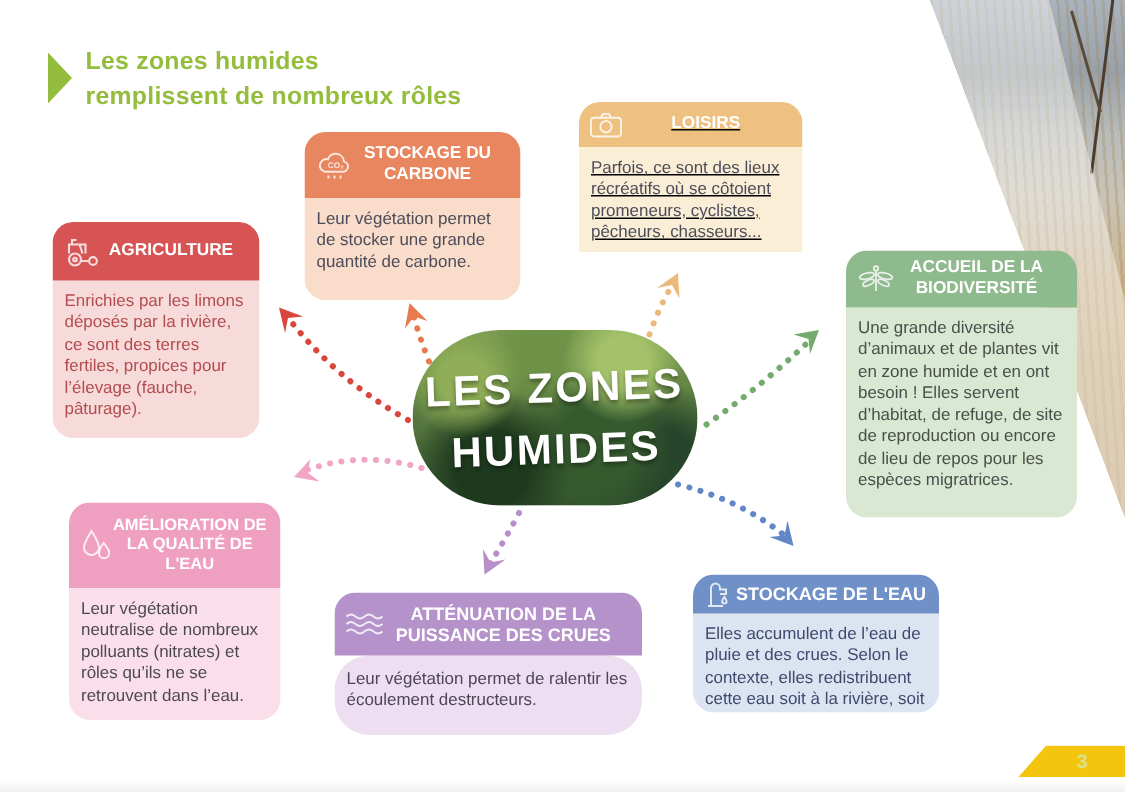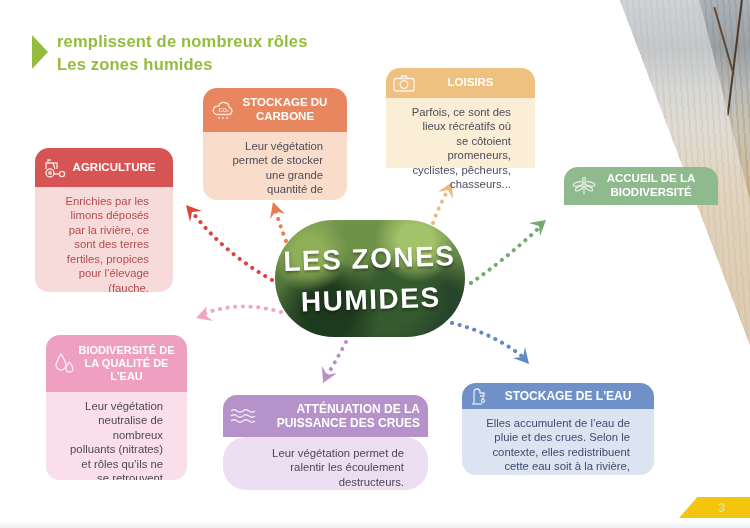--- a/index.html
+++ b/index.html
@@ -37,46 +37,46 @@
   .pill-title{color:#fff;font-weight:800;font-size:28px;line-height:41px;text-align:center;
     letter-spacing:1.5px;transform:rotate(-2deg);text-shadow:0 2px 3px rgba(0,0,0,.38);}
 
   
   .card{position:absolute;border-radius:14px;overflow:hidden;}
   .card-header{position:relative;display:flex;align-items:center;justify-content:center;
     color:#fff;font-weight:bold;text-align:center;}
   .card-icon{position:absolute;left:7px;top:50%;transform:translateY(-50%);opacity:.8;}
   .card-icon svg{display:block;}
   .card-title{font-size:11.5px;line-height:1.18;padding:2px 8px 2px 28px;}
-  .card-body{font-size:11.3px;line-height:1.28;text-align:right;padding:7px 24px;}
+  .card-body{font-size:11.3px;line-height:1.28;text-align:left;padding:7px 8px;}
 
   .card-agriculture{left:35px;top:148px;width:138px;height:144px;}
   .card-agriculture .card-header{background:#d65454;height:39px;}
   .card-agriculture .card-body{background:#f7dada;color:#b34c4c;height:105px;box-sizing:border-box;}
 
   .card-carbone{left:203px;top:88px;width:144px;height:112px;}
   .card-carbone .card-header{background:#e8875f;height:44px;}
   .card-carbone .card-body{background:#f9dcc9;color:#4c4c5a;height:68px;box-sizing:border-box;}
 
-  .card-loisirs{left:386px;top:68px;width:149px;height:128px;}
+  .card-loisirs{left:386px;top:68px;width:149px;height:128px;text-decoration:underline;}
   .card-loisirs .card-header{background:#efc180;height:30px;}
   .card-loisirs .card-body{background:#fbeed6;color:#4c4c5a;height:70px;box-sizing:border-box;}
 
   .card-biodiversite{left:564px;top:167px;width:154px;height:178px;}
   .card-biodiversite .card-header{background:#8fba8d;height:38px;}
   .card-biodiversite .card-body{background:#d9e7d3;color:#47504a;height:140px;box-sizing:border-box;}
 
-  .card-eau{left:462px;top:383px;width:192px;height:92px;}
+  .card-eau{left:462px;top:383px;width:164px;height:92px;}
   .card-eau .card-header{background:#7090c8;height:26px;}
   .card-eau .card-header .card-title{font-size:12px;}
   .card-eau .card-body{background:#dce4f2;color:#3d4a6e;height:66px;box-sizing:border-box;}
 
   .card-crues{left:223px;top:395px;width:205px;height:95px;}
   .card-crues .card-header{background:#b692ca;height:42px;}
-  .card-crues .card-header .card-title{font-size:12px;text-align:right;}
+  .card-crues .card-header .card-title{font-size:12px;}
   .card-crues .card-body{background:#eddef2;color:#4c4655;height:53px;box-sizing:border-box;padding-top:9px;border-radius:23px;}
 
   .card-amelioration{left:46px;top:335px;width:141px;height:145px;}
   .card-amelioration .card-header{background:#ef9fc0;height:57px;}
   .card-amelioration .card-header .card-title{font-size:11px;}
   .card-amelioration .card-body{background:#fadee9;color:#4c4a50;height:88px;box-sizing:border-box;}
 
   
   .arrows{position:absolute;left:0;top:0;pointer-events:none;}
   .dots{fill:none;stroke-width:4;stroke-linecap:round;stroke-dasharray:0.1 7.6;}
@@ -96,22 +96,22 @@
 <div id="canvas">
 
   <div class="photo">
     <div class="photo-twig"></div>
     <div class="photo-twig2"></div>
     <div class="photo-glare"></div>
   </div>
 
   <div class="title-chevron"></div>
   <div class="page-title">
+    <div>Les zones humides</div>
     <div>remplissent de nombreux rôles</div>
-    <div>Les zones humides</div>
   </div>
 
   <svg class="arrows" width="750" height="528" viewBox="0 0 750 528">
     <g>
       <path class="dots" d="M 272 280 Q 224 253 193 213" stroke="#d8463c"></path>
       <polygon points="186,205 202,211 192,212 190,222" fill="#d8463c"></polygon>
     </g>
     <g>
       <path class="dots" d="M 286 241 Q 279 223 275 208" stroke="#e87a4e"></path>
       <polygon points="273,202 285,214 276,211 270,219" fill="#e87a4e"></polygon>
@@ -195,20 +195,21 @@
           <circle cx="13" cy="4" r="1.5"></circle>
           <path d="M13 6 v13"></path>
           <ellipse cx="7" cy="9" rx="5" ry="2" transform="rotate(-14 7 9)"></ellipse>
           <ellipse cx="19" cy="9" rx="5" ry="2" transform="rotate(14 19 9)"></ellipse>
           <ellipse cx="8" cy="13.5" rx="4" ry="1.7" transform="rotate(-26 8 13.5)"></ellipse>
           <ellipse cx="18" cy="13.5" rx="4" ry="1.7" transform="rotate(26 18 13.5)"></ellipse>
         </svg>
       </span>
       <span class="card-title">ACCUEIL DE LA BIODIVERSITÉ</span>
     </div>
+    <div class="card-body">Une grande diversité d’animaux et de plantes vit en zone humide et en ont besoin ! Elles servent d’habitat, de refuge, de site de reproduction ou encore de lieu de repos pour les espèces migratrices.</div>
   </div>
 
   <div class="card card-eau">
     <div class="card-header">
       <span class="card-icon">
         <svg width="18" height="20" viewBox="0 0 18 20" fill="none" stroke="#fff" stroke-width="1.3">
           <path d="M5 18 v-12 a3 3 0 0 1 6 0 v1 h4 v3 h-4"></path>
           <path d="M3 18 h10"></path>
           <path d="M14 12 c.8 1.2 1.4 2.1 1.4 2.9 a1.5 1.5 0 0 1 -3 0 c0-.8 .7-1.7 1.6-2.9 Z"></path>
         </svg>
@@ -233,21 +234,21 @@
   </div>
 
   <div class="card card-amelioration">
     <div class="card-header">
       <span class="card-icon">
         <svg width="22" height="26" viewBox="0 0 22 26" fill="none" stroke="#fff" stroke-width="1.3">
           <path d="M8 3 C5 8 3 11 3 14 a5 5 0 0 0 10 0 C13 11 11 8 8 3 Z"></path>
           <path d="M16 11 c-2 3 -3 5 -3 6.8 a3.4 3.4 0 0 0 6.8 0 c0 -1.8 -1 -3.8 -3.8 -6.8 Z"></path>
         </svg>
       </span>
-      <span class="card-title">BIODIVERSITÉ DE LA QUALITÉ DE L'EAU</span>
+      <span class="card-title">AMÉLIORATION DE LA QUALITÉ DE L'EAU</span>
     </div>
     <div class="card-body">Leur végétation neutralise de nombreux polluants (nitrates) et rôles qu’ils ne se retrouvent dans l’eau.</div>
   </div>
 
   <div class="page-tab">
     <span>3</span>
   </div>
 
   <div class="page-edge"></div>
 

